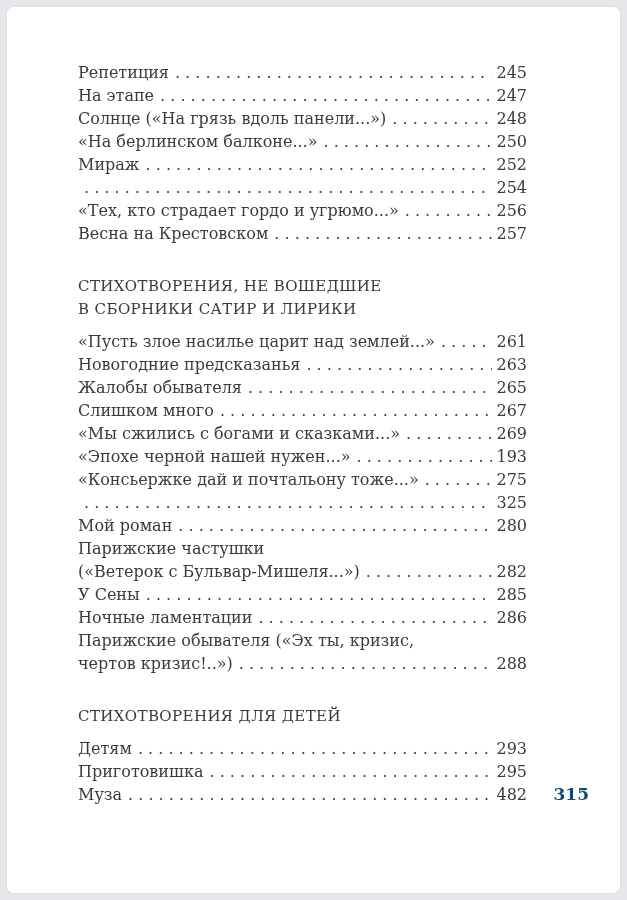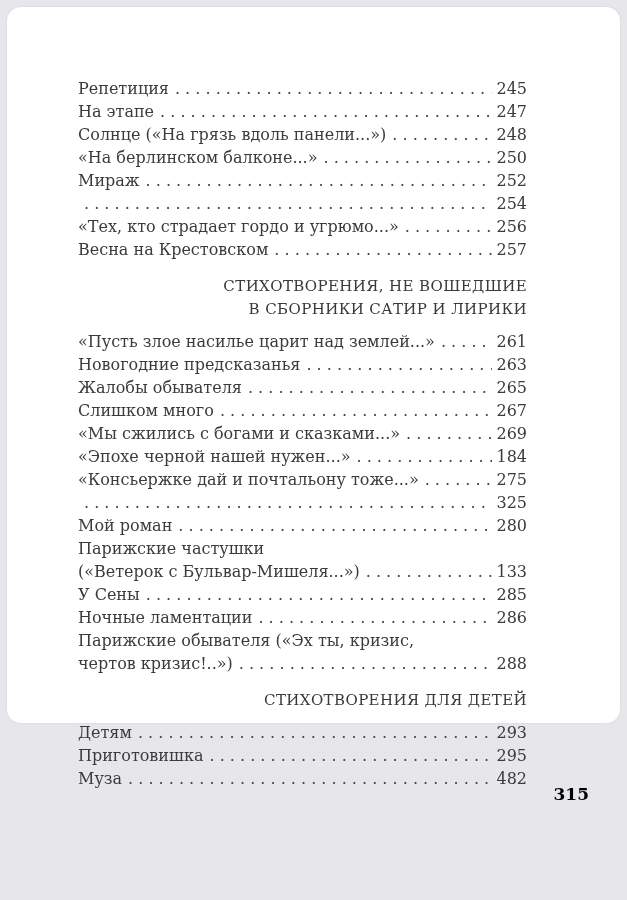--- a/index.html
+++ b/index.html
@@ -17,40 +17,40 @@
 
   .stage {
     width: 627px;
     height: 900px;
     padding: 7px;
   }
 
   .paper {
     position: relative;
     width: 613px;
-    height: 716px;
+    height: 886px;
     background: #ffffff;
-    border-radius: 14px;
+    border-radius: 7px;
     box-shadow: 0 0 3px rgba(0,0,0,0.08);
-    padding-top: 70px;
+    padding-top: 54px;
     padding-left: 71px;
   }
 
   .toc {
     width: 449px;
     color: #3b3b3d;
     font-size: 16px;
     line-height: 23px;
   }
 
   .toc-header {
-    text-align: right;
+    text-align: left;
     font-size: 15px;
     letter-spacing: 0.4px;
-    margin-top: 14px;
+    margin-top: 30px;
     margin-bottom: 9px;
     color: #39393b;
   }
 
   .entry-line {
     display: flex;
     align-items: baseline;
   }
 
   .entry-line .t {
@@ -75,21 +75,21 @@
     flex: 0 0 auto;
     white-space: nowrap;
   }
 
   .folio {
     position: absolute;
     top: 777px;
     right: 31px;
     font-size: 17px;
     font-weight: bold;
-    color: #000000;
+    color: #0c4a6e;
   }
 </style>
 </head>
 <body>
 
 <div class="stage">
   <div class="paper">
     <div class="toc" id="toc">
         <div class="entry">
           <div class="entry-line">
@@ -182,21 +182,21 @@
           <div class="entry-line">
             <span class="t">«Мы сжились с богами и сказками...»</span>
             <span class="leader"></span>
             <span class="pg">269</span>
           </div>
         </div>
         <div class="entry">
           <div class="entry-line">
             <span class="t">«Эпохе черной нашей нужен...»</span>
             <span class="leader"></span>
-            <span class="pg">184</span>
+            <span class="pg">193</span>
           </div>
         </div>
         <div class="entry">
           <div class="entry-line">
             <span class="t">«Консьержке дай и почтальону тоже...»</span>
             <span class="leader"></span>
             <span class="pg">275</span>
           </div>
         </div>
         <div class="entry">
@@ -212,21 +212,21 @@
             <span class="pg">280</span>
           </div>
         </div>
         <div class="entry">
           <div class="entry-line">
             <span class="t">Парижские частушки</span>
           </div>
           <div class="entry-line">
             <span class="t">(«Ветерок с Бульвар-Мишеля...»)</span>
             <span class="leader"></span>
-            <span class="pg">133</span>
+            <span class="pg">282</span>
           </div>
         </div>
         <div class="entry">
           <div class="entry-line">
             <span class="t">У Сены</span>
             <span class="leader"></span>
             <span class="pg">285</span>
           </div>
         </div>
         <div class="entry">

